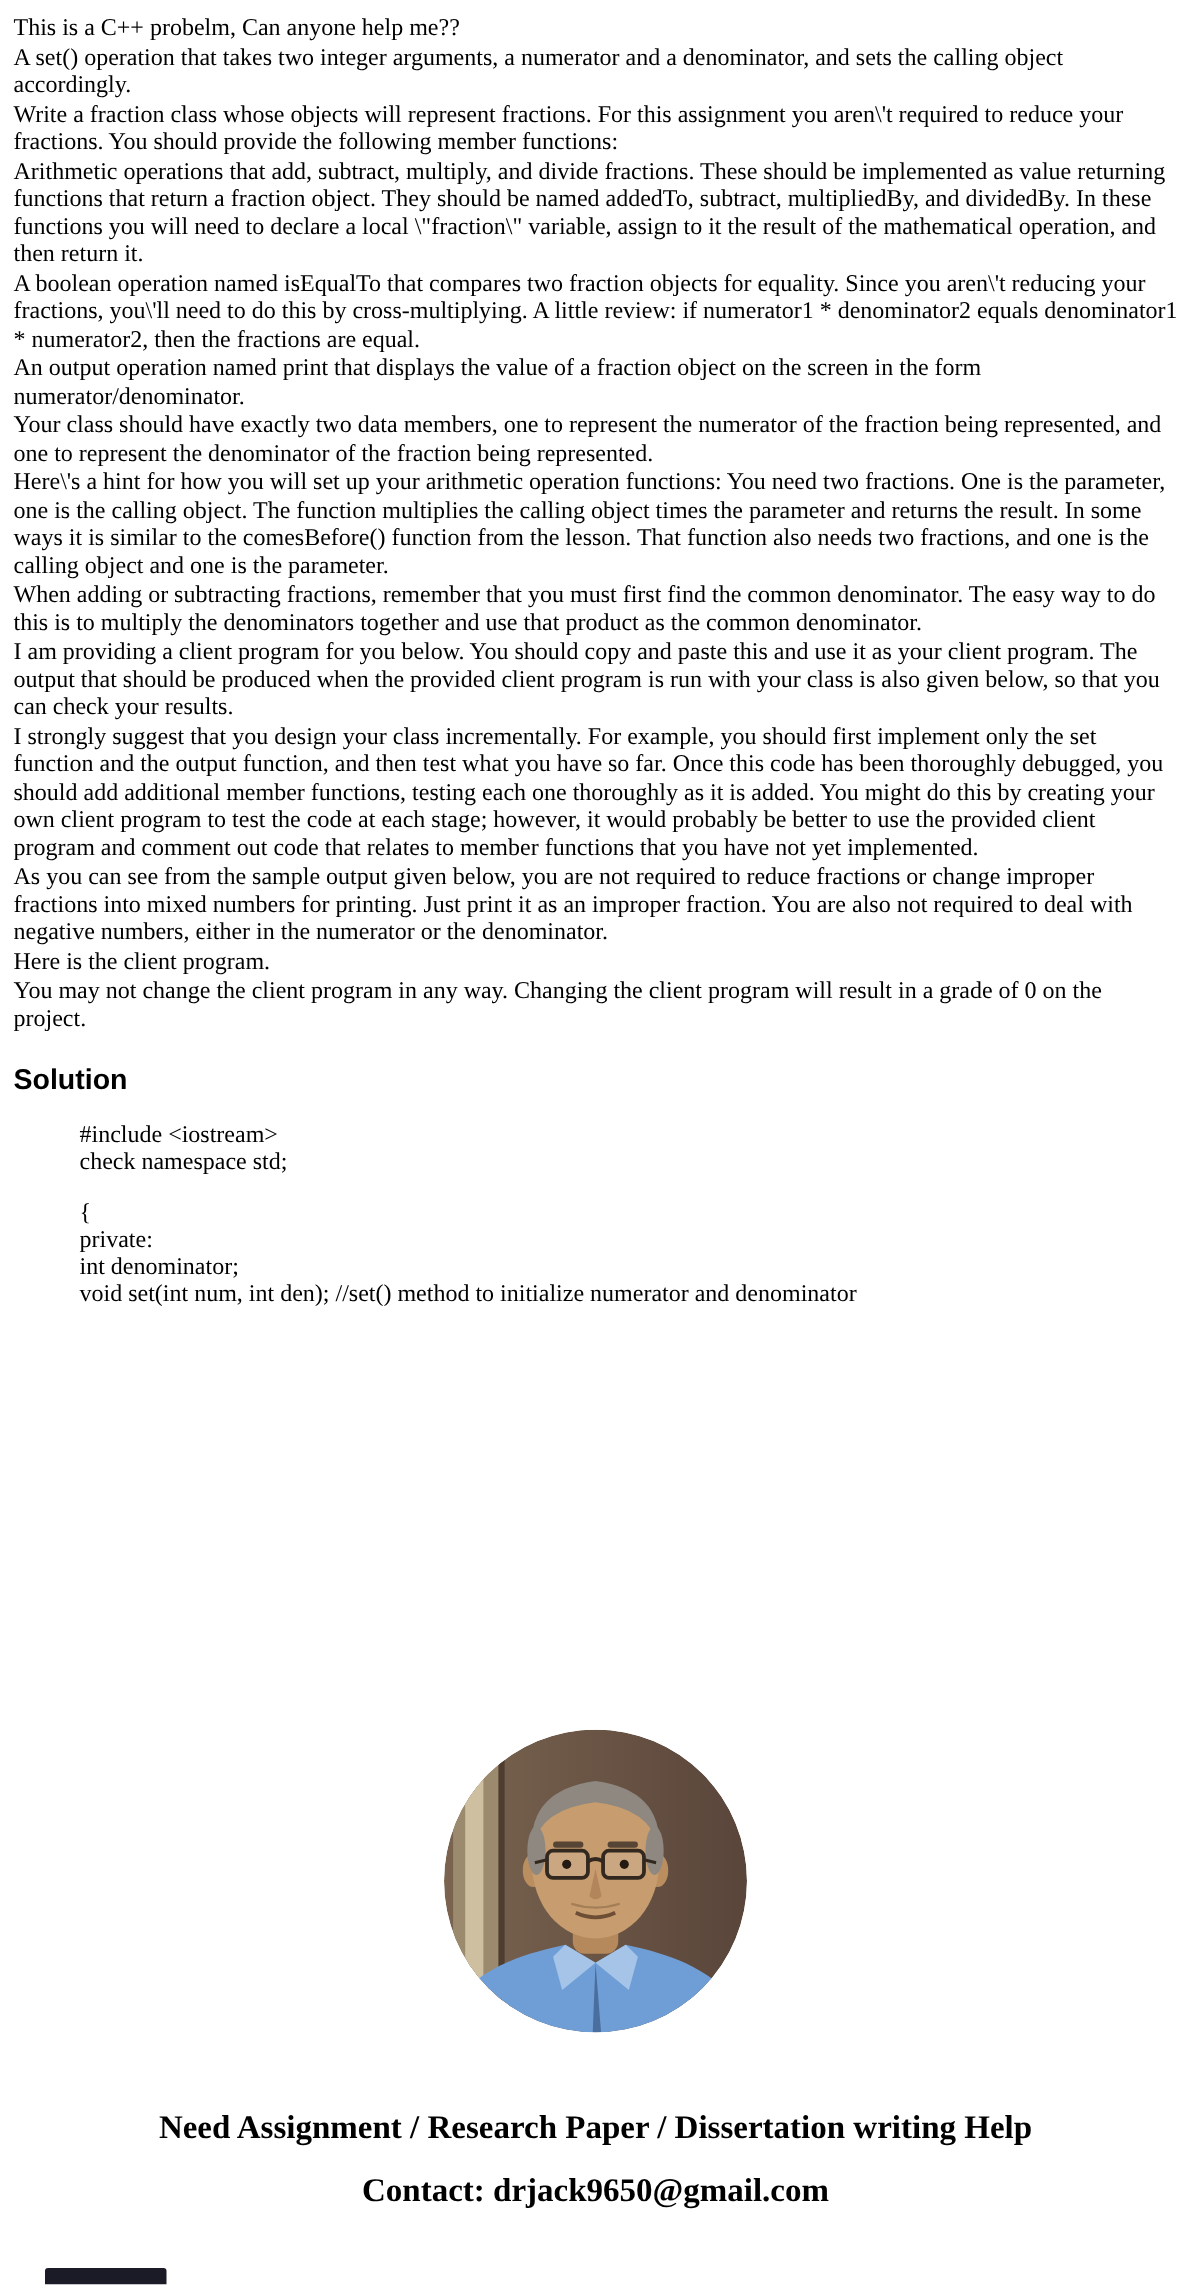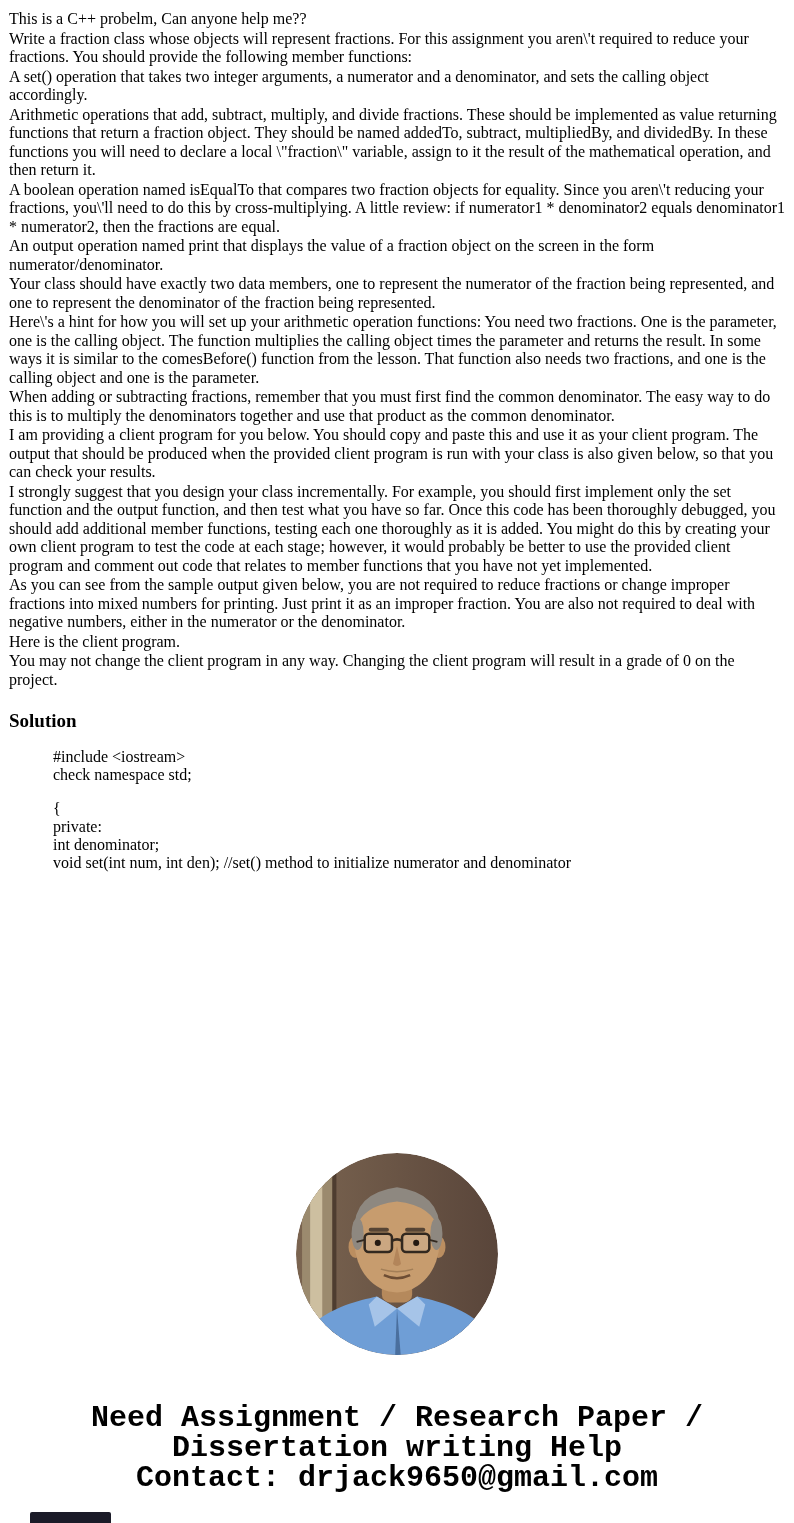--- a/index.html
+++ b/index.html
@@ -14,57 +14,57 @@
     padding: 10px 8px 0 9px;
     height: 1150px;
     overflow: hidden;
   }
   .content p { margin: 1px 0; line-height: 18.5px; }
   .content p:first-child { margin-top: 0; }
   .notice { font-weight: normal; }
   .solution-heading {
     font-size: 19px; font-weight: bold;
     margin: 21px 0 2px 0;
-    font-family: Liberation Serif, serif;
+    font-family: Liberation Sans, sans-serif;
   }
   .code-block { height: 170px; overflow: hidden; margin-top: 16px; }
   .code-line { line-height: 18px; min-height: 18px; white-space: pre-wrap; margin-left: 44px; }
   .code-gap { height: 16px; }
 
   .avatar {
     position: absolute; top: 1153px; left: 296px;
     width: 202px; height: 202px;
     border-radius: 50%; overflow: hidden;
   }
   .avatar svg { display: block; }
 
   .footer {
     position: absolute; top: 1403px; left: 0; width: 794px;
     text-align: center;
-    font-family: Liberation Mono, monospace;
-    font-weight: bold; font-size: 30px; line-height: 30px;
+    font-family: Liberation Serif, serif;
+    font-weight: bold; font-size: 22px; line-height: 30px;
     color: #000000;
   }
   .footer-heading { max-width: 710px; margin: 0 auto; }
-  .footer-contact { margin-top: 0; }
+  .footer-contact { margin-top: 12px; }
 
   .thumb-sliver {
     position: absolute; left: 30px; top: 1512px;
     width: 81px; height: 11px;
     background: #1b1b28;
     border-radius: 2px 2px 0 0;
   }
 </style>
 </head>
 <body>
 
 <div class="content">
   <p>This is a C++ probelm, Can anyone help me??</p>
+  <p>A set() operation that takes two integer arguments, a numerator and a denominator, and sets the calling object accordingly.</p>
   <p>Write a fraction class whose objects will represent fractions. For this assignment you aren\'t required to reduce your fractions. You should provide the following member functions:</p>
-  <p>A set() operation that takes two integer arguments, a numerator and a denominator, and sets the calling object accordingly.</p>
   <p>Arithmetic operations that add, subtract, multiply, and divide fractions. These should be implemented as value returning functions that return a fraction object. They should be named addedTo, subtract, multipliedBy, and dividedBy. In these functions you will need to declare a local \"fraction\" variable, assign to it the result of the mathematical operation, and then return it.</p>
   <p>A boolean operation named isEqualTo that compares two fraction objects for equality. Since you aren\'t reducing your fractions, you\'ll need to do this by cross-multiplying. A little review: if numerator1 * denominator2 equals denominator1 * numerator2, then the fractions are equal.</p>
   <p>An output operation named print that displays the value of a fraction object on the screen in the form numerator/denominator.</p>
   <p>Your class should have exactly two data members, one to represent the numerator of the fraction being represented, and one to represent the denominator of the fraction being represented.</p>
   <p>Here\'s a hint for how you will set up your arithmetic operation functions: You need two fractions. One is the parameter, one is the calling object. The function multiplies the calling object times the parameter and returns the result. In some ways it is similar to the comesBefore() function from the lesson. That function also needs two fractions, and one is the calling object and one is the parameter.</p>
   <p>When adding or subtracting fractions, remember that you must first find the common denominator. The easy way to do this is to multiply the denominators together and use that product as the common denominator.</p>
   <p>I am providing a client program for you below. You should copy and paste this and use it as your client program. The output that should be produced when the provided client program is run with your class is also given below, so that you can check your results.</p>
   <p>I strongly suggest that you design your class incrementally. For example, you should first implement only the set function and the output function, and then test what you have so far. Once this code has been thoroughly debugged, you should add additional member functions, testing each one thoroughly as it is added. You might do this by creating your own client program to test the code at each stage; however, it would probably be better to use the provided client program and comment out code that relates to member functions that you have not yet implemented.</p>
   <p>As you can see from the sample output given below, you are not required to reduce fractions or change improper fractions into mixed numbers for printing. Just print it as an improper fraction. You are also not required to deal with negative numbers, either in the numerator or the denominator.</p>
   <p>Here is the client program.</p>

